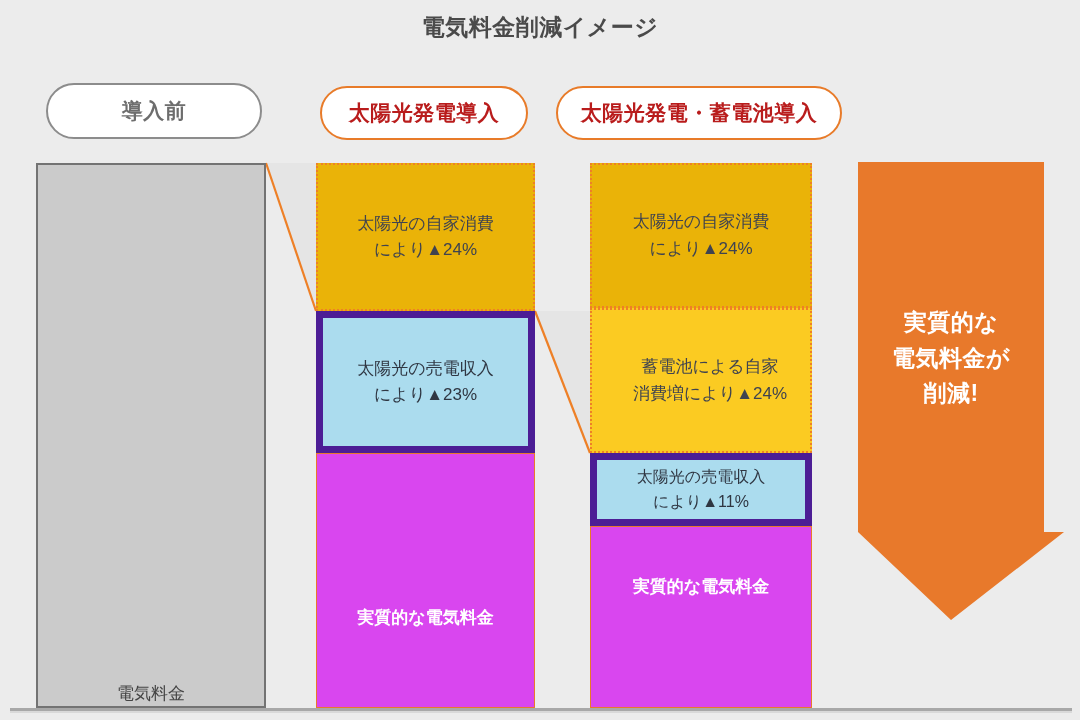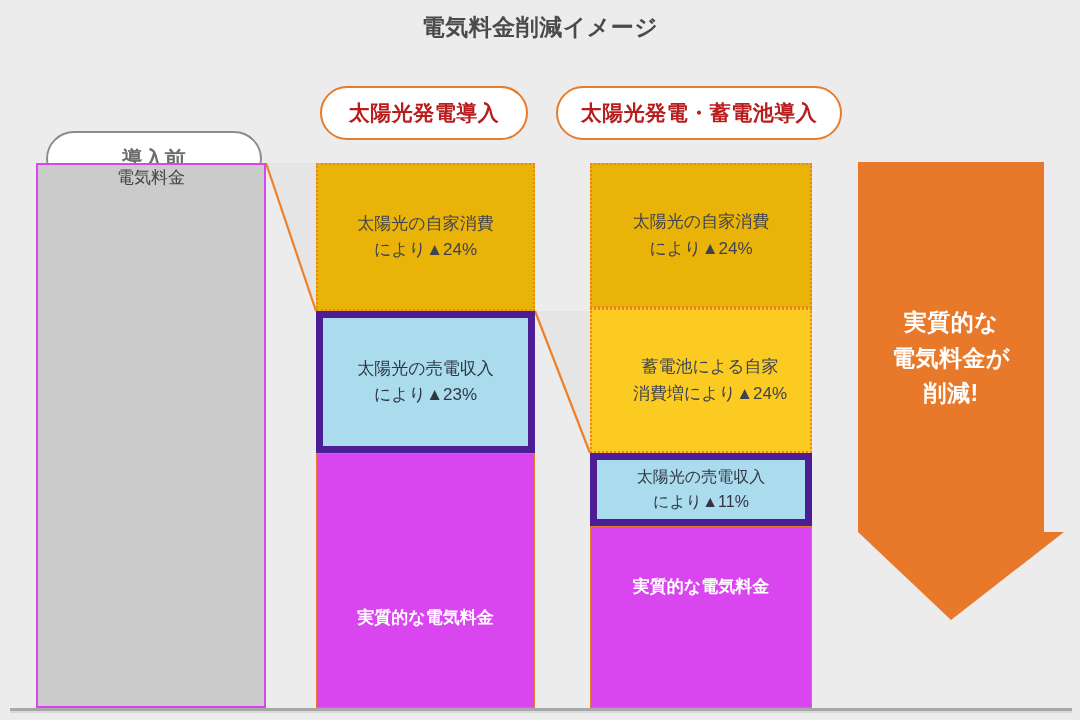--- a/index.html
+++ b/index.html
@@ -47,21 +47,21 @@
     white-space: nowrap;
   }
   .pill.gray {
     border: 2px solid #8c8c8c;
     color: #6d6d6d;
   }
   .pill.orange {
     border: 2px solid #e87b29;
     color: #b91c1c;
   }
-  #pill-before { left: 46px;  top: 83px; width: 216px; height: 56px; margin-top: 48px; }
+  #pill-before { left: 46px;  top: 83px; width: 216px; height: 56px; }
   #pill-pv     { left: 320px; top: 86px; width: 208px; height: 54px; }
   #pill-pvbat  { left: 556px; top: 86px; width: 286px; height: 54px; }
 
   
   #baseline {
     position: absolute;
     left: 10px;
     top: 708px;
     width: 1062px;
     height: 3px;
@@ -82,23 +82,23 @@
     box-sizing: border-box;
   }
 
   
   #bar1 {
     left: 36px;
     top: 163px;
     width: 230px;
     height: 545px;
     background: #cbcbcb;
-    border: 2px solid #d946ef;
+    border: 2px solid #737373;
     display: flex;
-    align-items: flex-start;
+    align-items: flex-end;
     justify-content: center;
   }
   #bar1 .seg-label {
     font-size: 17px;
     color: #444444;
     font-weight: normal;
     text-align: center;
     line-height: 1.5;
   }
 

